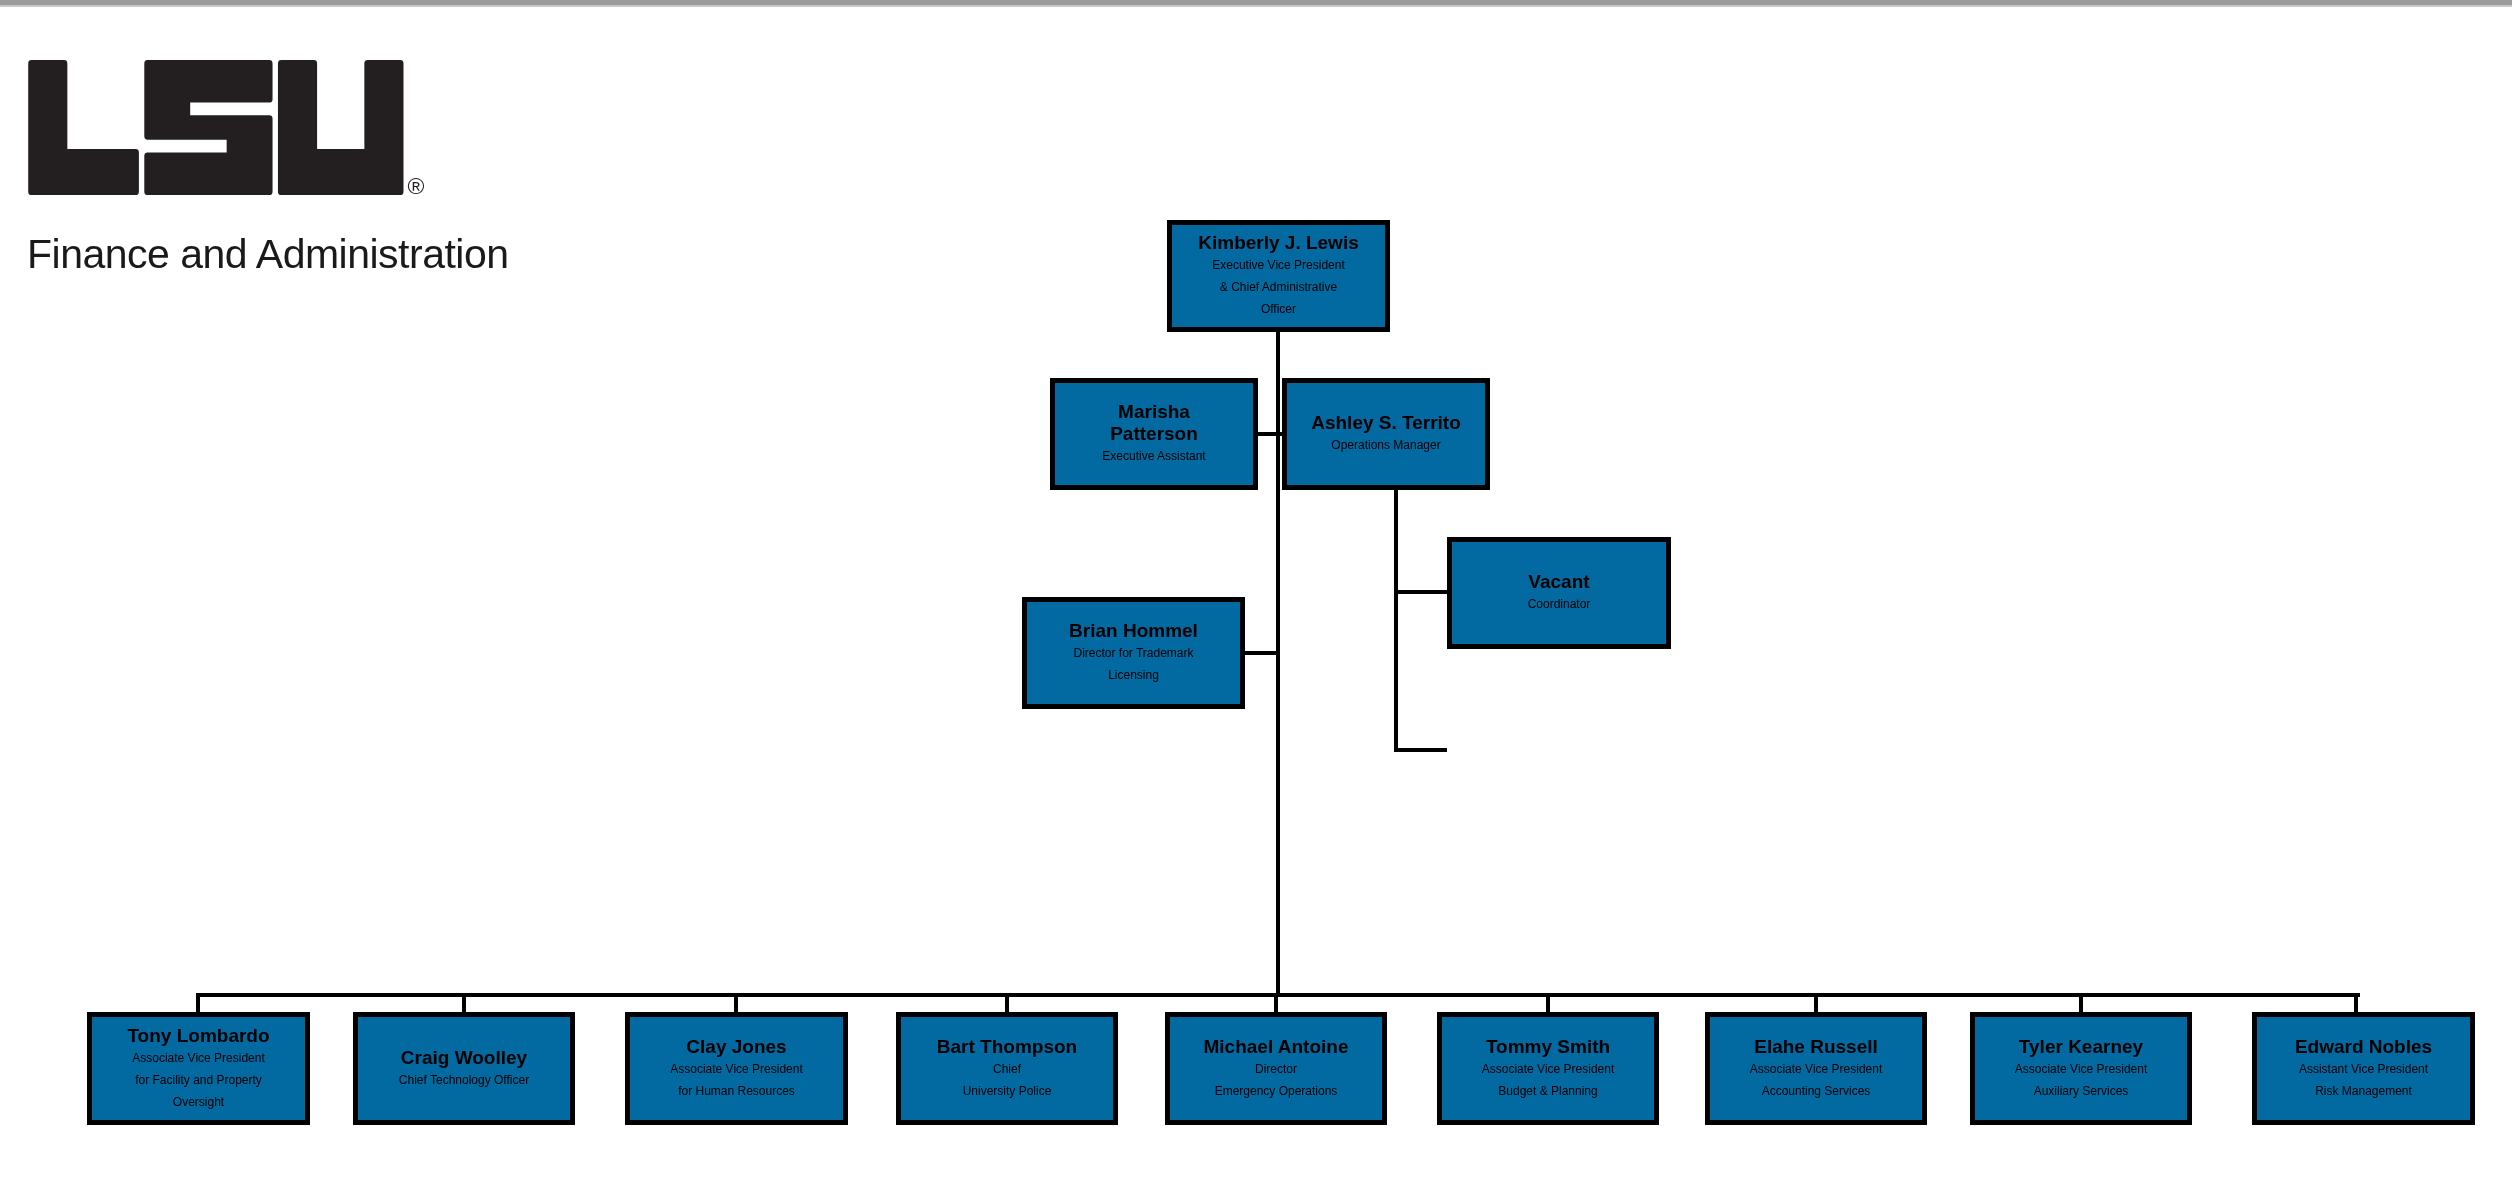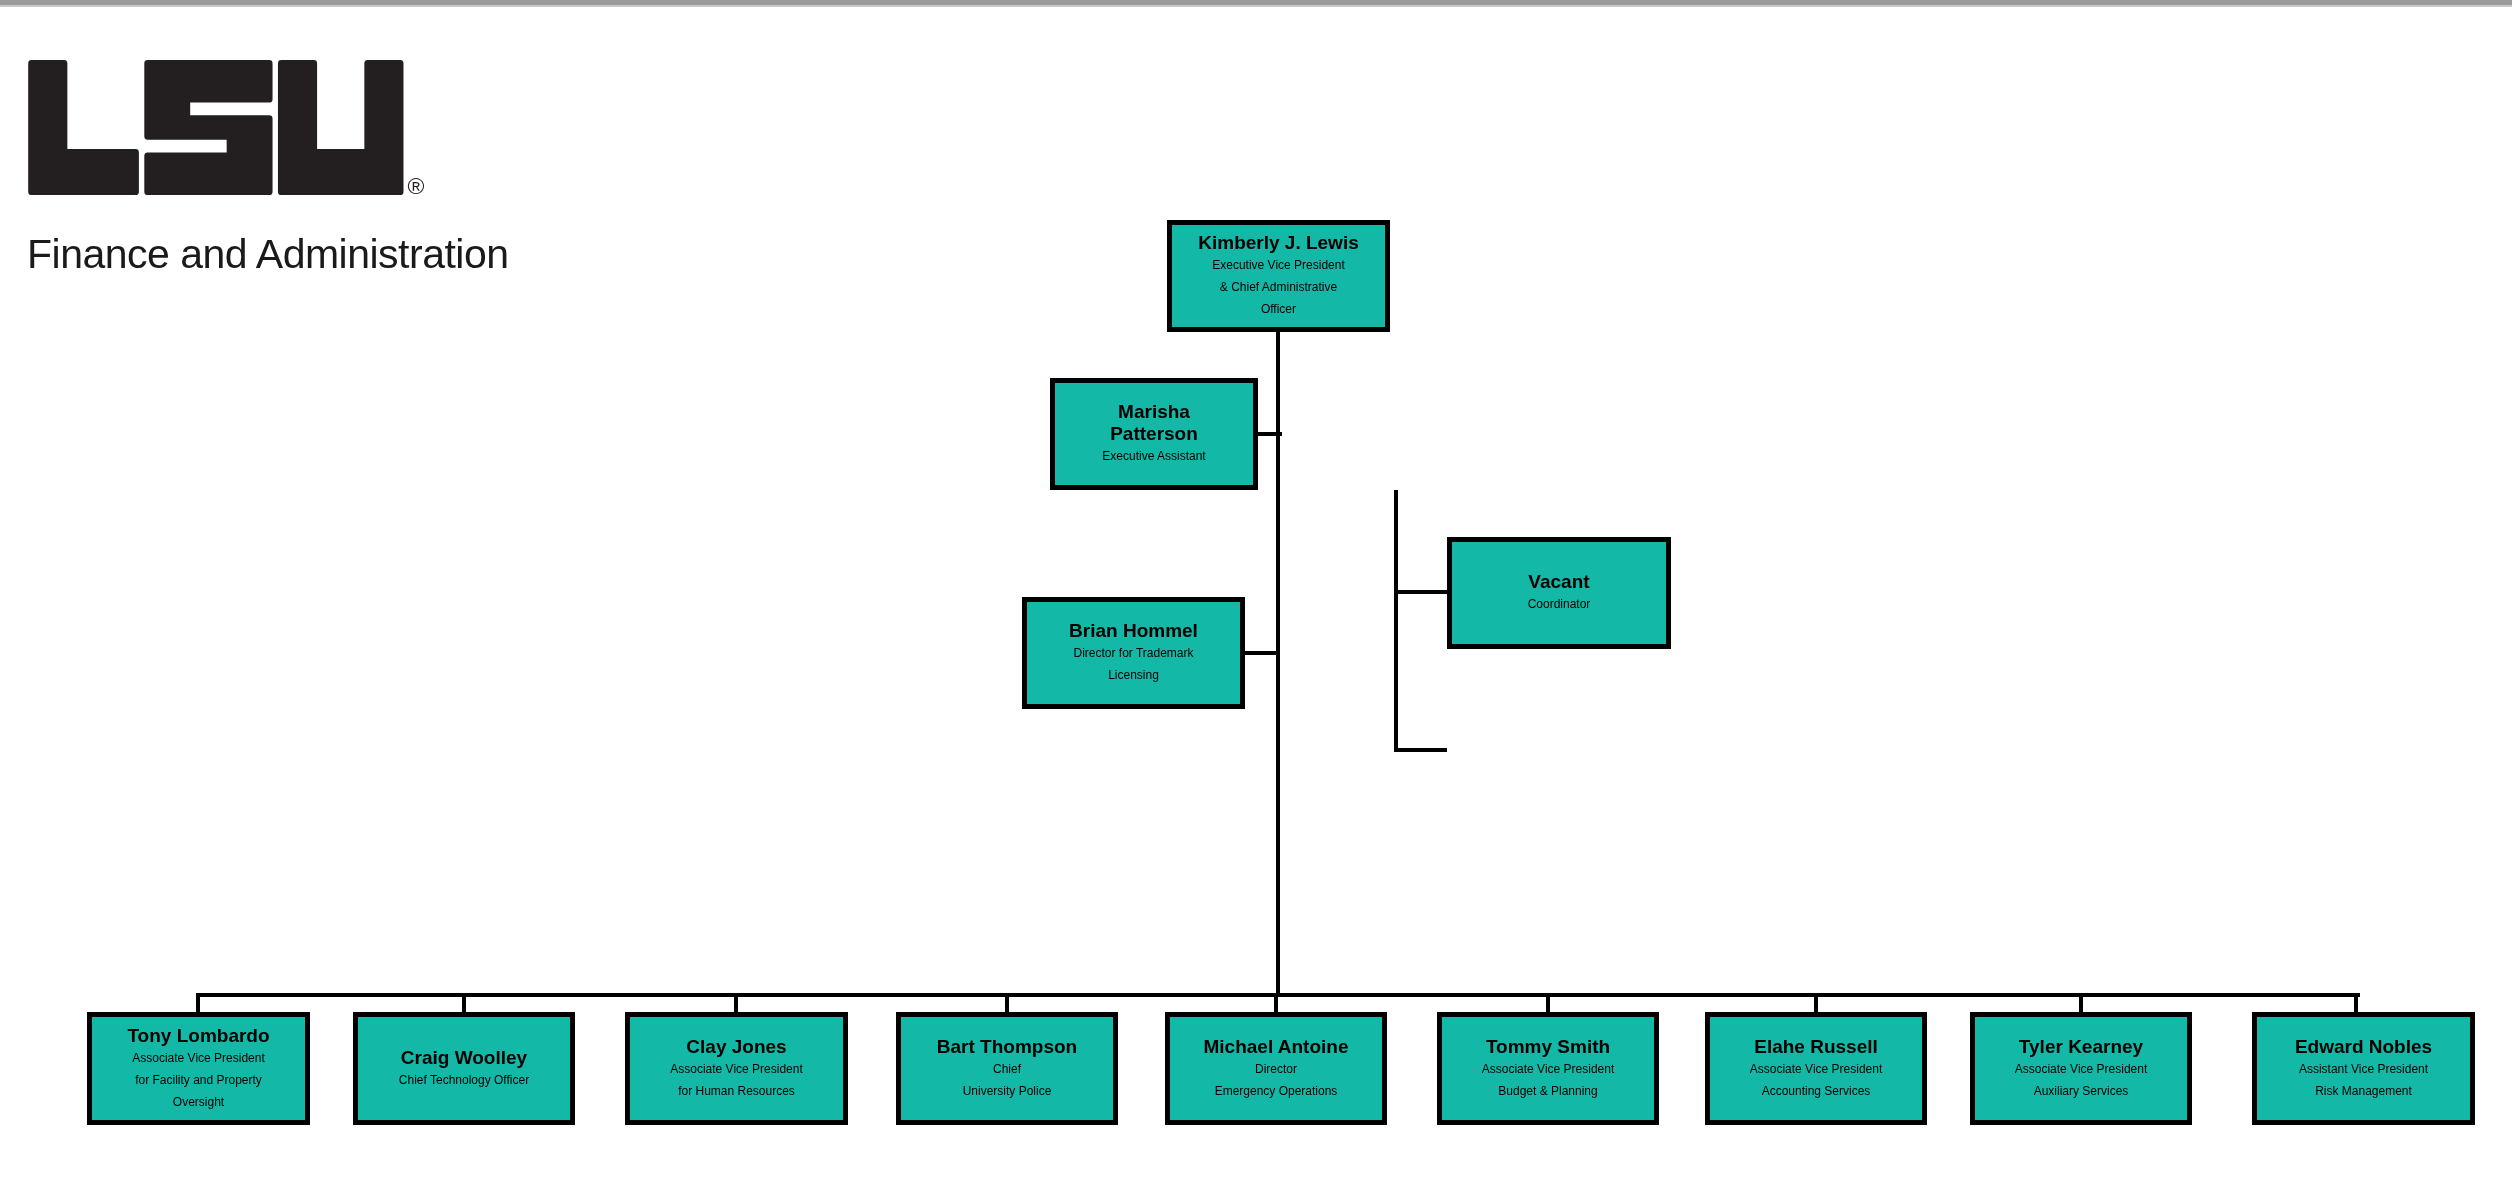--- a/index.html
+++ b/index.html
@@ -10,21 +10,21 @@
   .top-edge{position:absolute;left:0;top:0;width:2512px;height:5px;background:#9b9b9b;}
   .top-edge-light{position:absolute;left:0;top:5px;width:2512px;height:2px;background:#c9c9c9;}
 
   
   .logo-wrap{position:absolute;left:28px;top:60px;width:410px;height:140px;}
   .sr-only{position:absolute;width:1px;height:1px;overflow:hidden;clip:rect(0 0 0 0);white-space:nowrap;}
   .dept-title{position:absolute;left:27px;top:228px;font-size:41px;line-height:52px;
               color:#1a1a1a;letter-spacing:-0.5px;}
 
   
-  .node{position:absolute;border:5px solid #000;background:#14b8a6;box-sizing:border-box;
+  .node{position:absolute;border:5px solid #000;background:#0369a1;box-sizing:border-box;
         display:flex;flex-direction:column;align-items:center;justify-content:center;
         text-align:center;padding:2px 17px;}
   .node-name{font-weight:bold;font-size:19px;line-height:22px;white-space:pre-line;}
   .node-title{font-size:12px;line-height:22px;white-space:pre-line;}
 
   
   .hline,.vline{position:absolute;background:#000;}
   .hline{height:4px;}
   .vline{width:4px;}
 </style>
@@ -70,20 +70,24 @@
   <div class="node" style="left:1167px;top:220px;width:223px;height:112px;">
     <div class="node-name">Kimberly J. Lewis</div>
     <div class="node-title">Executive Vice President
 &amp; Chief Administrative
 Officer</div>
   </div>
 
   <div class="node" style="left:1030px;top:378px;width:208px;height:112px;margin-left:20px;">
     <div class="node-name">Marisha Patterson</div>
     <div class="node-title">Executive Assistant</div>
+  </div>
+  <div class="node" style="left:1282px;top:378px;width:208px;height:112px;">
+    <div class="node-name">Ashley S. Territo</div>
+    <div class="node-title">Operations Manager</div>
   </div>
 
   <div class="node" style="left:1447px;top:537px;width:224px;height:112px;">
     <div class="node-name">Vacant</div>
     <div class="node-title">Coordinator</div>
   </div>
 
   <div class="node" style="left:1022px;top:597px;width:223px;height:112px;">
     <div class="node-name">Brian Hommel</div>
     <div class="node-title">Director for Trademark

